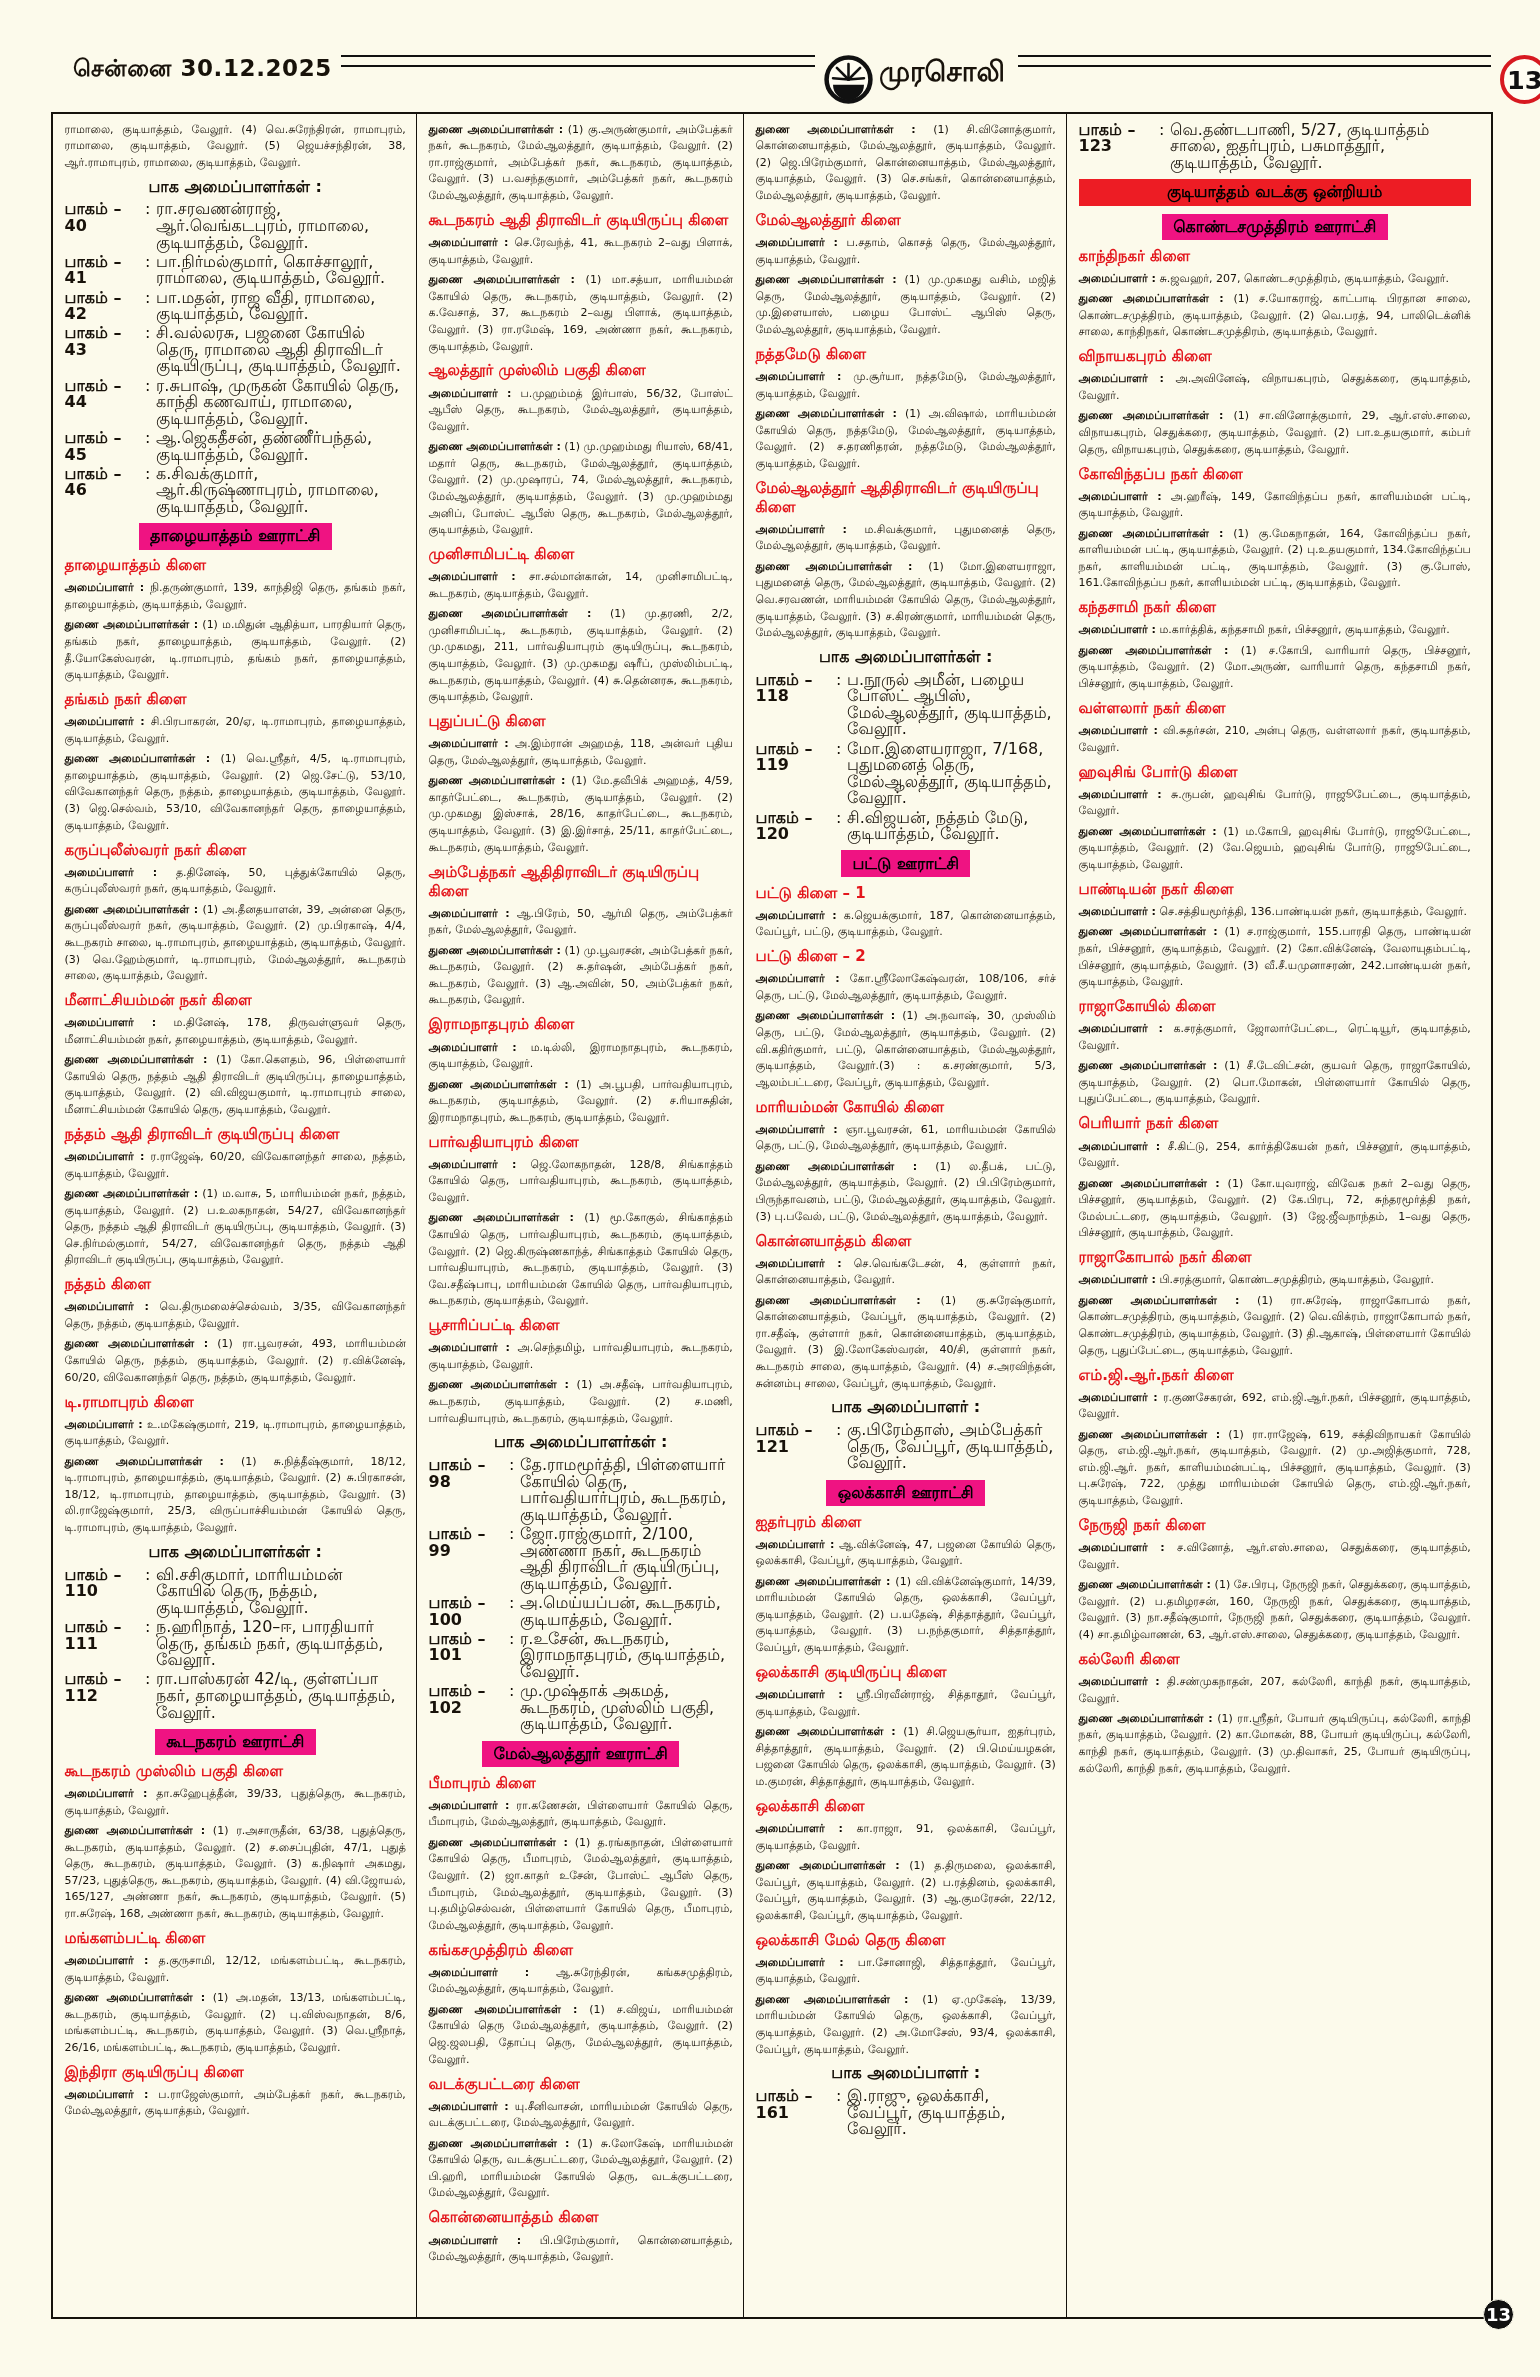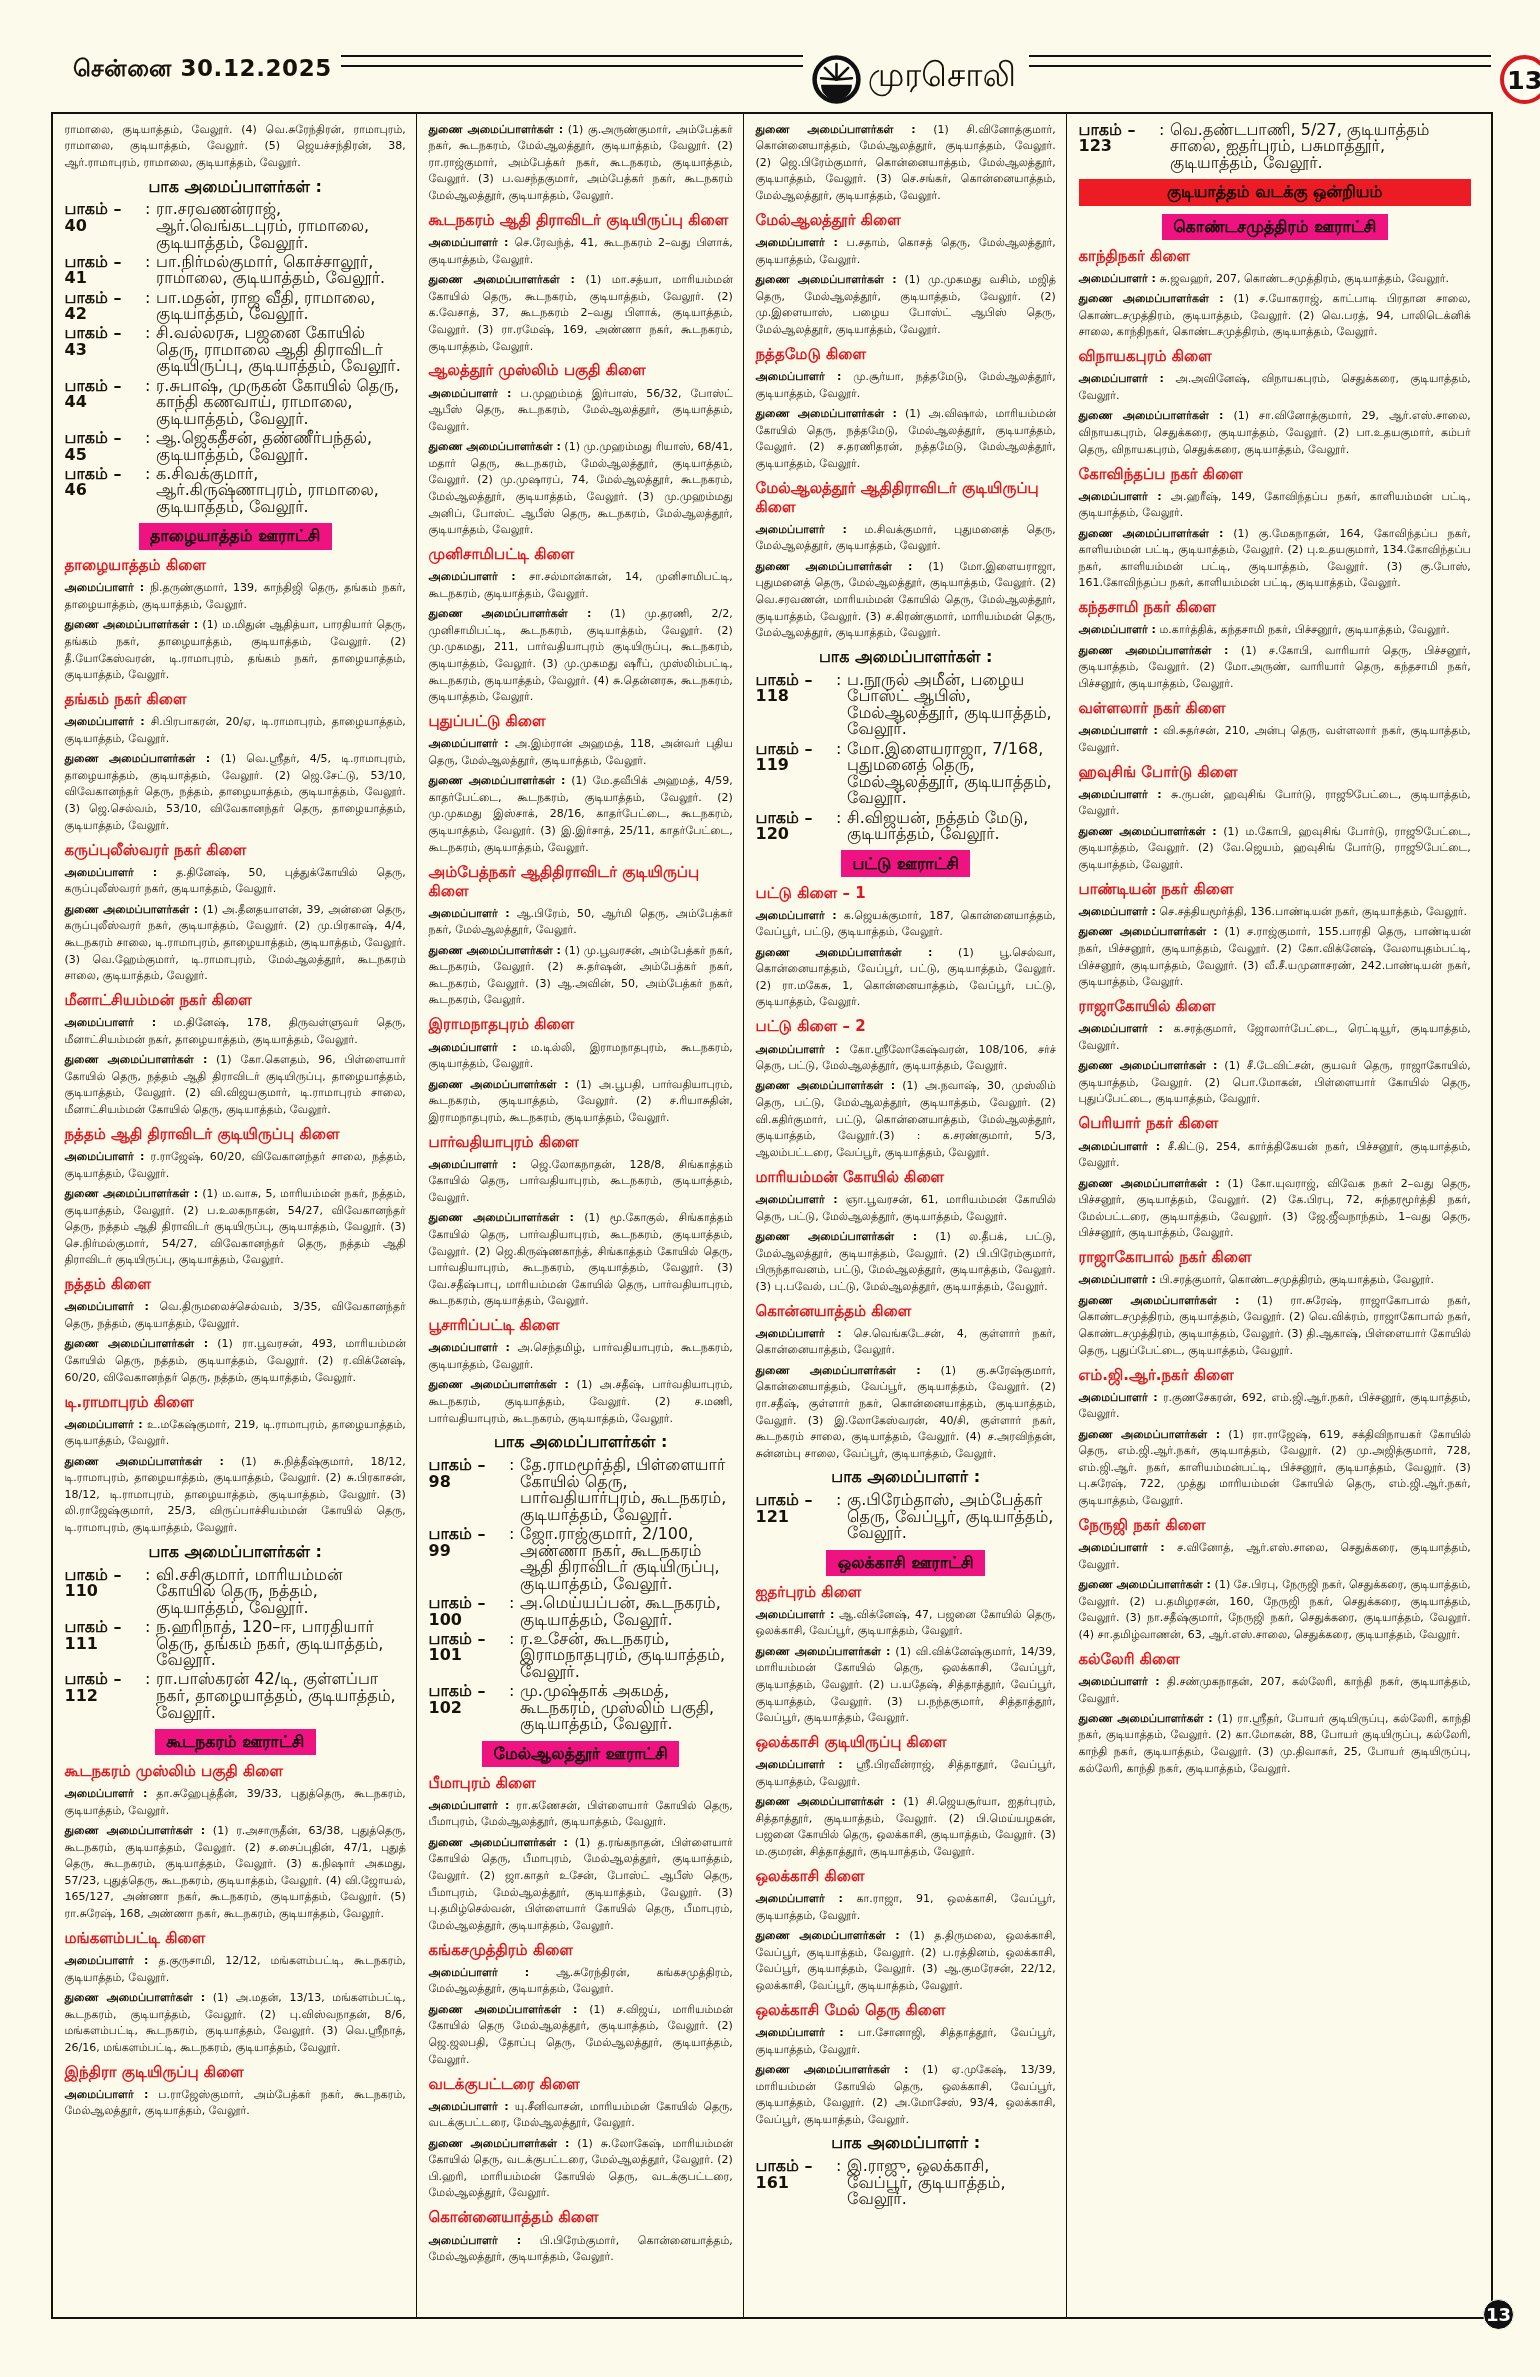--- a/index.html
+++ b/index.html
@@ -7,21 +7,21 @@
     width:1541px;height:2377px;position:relative;
     background:#fcfaeb;color:#18120a;
     font-family:"DejaVu Sans","Liberation Sans",sans-serif;
     overflow:hidden;
   }
   
   .hdr{position:absolute;left:16px;top:55px;width:1541px;height:50px;display:flex;align-items:flex-start;}
   .dateline{font-size:23px;font-weight:bold;letter-spacing:0.6px;margin-left:57px;white-space:nowrap;}
   .rule{flex:1;height:8.3px;border-top:2.6px solid #111;border-bottom:2.6px solid #111;margin:0 9px;}
   .logo{width:49px;height:49px;flex:0 0 auto;}
-  .masthead{font-size:33px;font-weight:normal;margin:0 3.8px 0 6.4px;white-space:nowrap;}
+  .masthead{font-size:28px;font-weight:bold;margin:0 3.8px 0 6.4px;white-space:nowrap;}
   .pgnum-top{
     flex:0 0 auto;width:41px;height:41px;border:4.5px solid #d71920;border-radius:50%;
     background:#fffdf2;color:#111;font-size:25.5px;font-weight:bold;
     display:flex;align-items:center;justify-content:center;margin-right:7.7px;
   }
   
   .frame{
     position:absolute;left:51px;top:112px;width:1438px;height:2203px;
     border:2.6px solid #15120c;background:#fcfaeb;
     display:grid;grid-template-columns:363px 327px 323px 415px;
@@ -248,21 +248,20 @@
         <span class="part-text">மோ.இளையராஜா, 7/168, புதுமனைத் தெரு, மேல்ஆலத்தூர், குடியாத்தம், வேலூர்.</span>
       </div>
       <div class="part-row">
         <span class="part-num">பாகம் – 120</span>
         <span class="part-colon">:</span>
         <span class="part-text">சி.விஜயன், நத்தம் மேடு, குடியாத்தம், வேலூர்.</span>
       </div>
       <div class="box m">பட்டு ஊராட்சி</div>
       <div class="h-red">பட்டு கிளை – 1</div>
       <p class="body-p"><b>அமைப்பாளர் :</b> க.ஜெயக்குமார், 187, கொன்னையாத்தம், வேப்பூர், பட்டு, குடியாத்தம், வேலூர்.</p>
-      <p class="body-p"><b>துணை அமைப்பாளர்கள் :</b> (1) பூ.செல்வா, கொன்னையாத்தம், வேப்பூர், பட்டு, குடியாத்தம், வேலூர். (2) ரா.மகேசு, 1, கொன்னையாத்தம், வேப்பூர், பட்டு, குடியாத்தம், வேலூர்.</p>
       <div class="h-red">பட்டு கிளை – 2</div>
       <p class="body-p"><b>அமைப்பாளர் :</b> கோ.ஸ்ரீலோகேஷ்வரன், 108/106, சர்ச் தெரு, பட்டு, மேல்ஆலத்தூர், குடியாத்தம், வேலூர்.</p>
       <p class="body-p"><b>துணை அமைப்பாளர்கள் :</b> (1) அ.நவாஷ், 30, முஸ்லிம் தெரு, பட்டு, மேல்ஆலத்தூர், குடியாத்தம், வேலூர். (2) வி.கதிர்குமார், பட்டு, கொன்னையாத்தம், மேல்ஆலத்தூர், குடியாத்தம், வேலூர்.(3) : க.சரண்குமார், 5/3, ஆலம்பட்டரை, வேப்பூர், குடியாத்தம், வேலூர்.</p>
       <div class="h-red">மாரியம்மன் கோயில் கிளை</div>
       <p class="body-p"><b>அமைப்பாளர் :</b> ஞா.பூவரசன், 61, மாரியம்மன் கோயில் தெரு, பட்டு, மேல்ஆலத்தூர், குடியாத்தம், வேலூர்.</p>
       <p class="body-p"><b>துணை அமைப்பாளர்கள் :</b> (1) ல.தீபக், பட்டு, மேல்ஆலத்தூர், குடியாத்தம், வேலூர். (2) பி.பிரேம்குமார், பிருந்தாவனம், பட்டு, மேல்ஆலத்தூர், குடியாத்தம், வேலூர். (3) பு.பவேல், பட்டு, மேல்ஆலத்தூர், குடியாத்தம், வேலூர்.</p>
       <div class="h-red">கொன்னயாத்தம் கிளை</div>
       <p class="body-p"><b>அமைப்பாளர் :</b> செ.வெங்கடேசன், 4, குள்ளார் நகர், கொன்னையாத்தம், வேலூர்.</p>
       <p class="body-p"><b>துணை அமைப்பாளர்கள் :</b> (1) கு.சுரேஷ்குமார், கொன்னையாத்தம், வேப்பூர், குடியாத்தம், வேலூர். (2) ரா.சதீஷ், குள்ளார் நகர், கொன்னையாத்தம், குடியாத்தம், வேலூர். (3) இ.லோகேஸ்வரன், 40/சி, குள்ளார் நகர், கூடநகரம் சாலை, குடியாத்தம், வேலூர். (4) ச.அரவிந்தன், சுன்னம்பு சாலை, வேப்பூர், குடியாத்தம், வேலூர்.</p>
       <div class="sub">பாக அமைப்பாளர் :</div>

